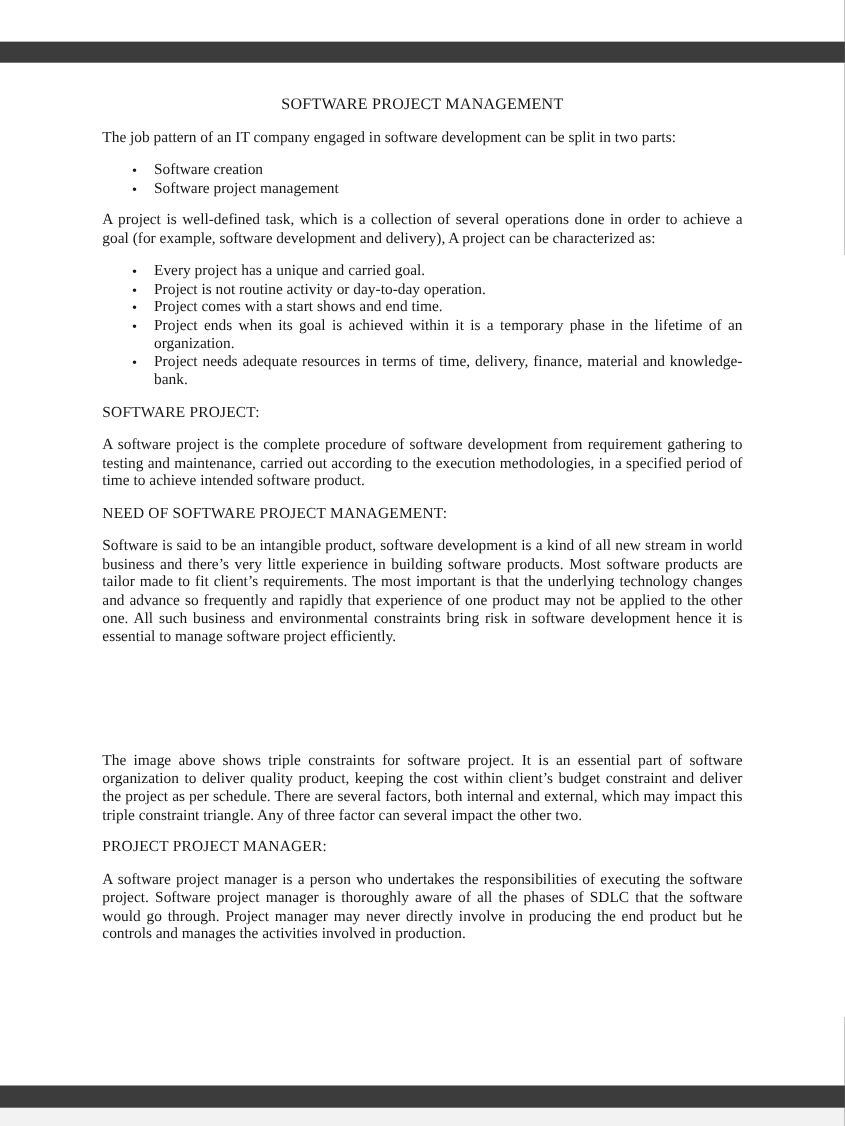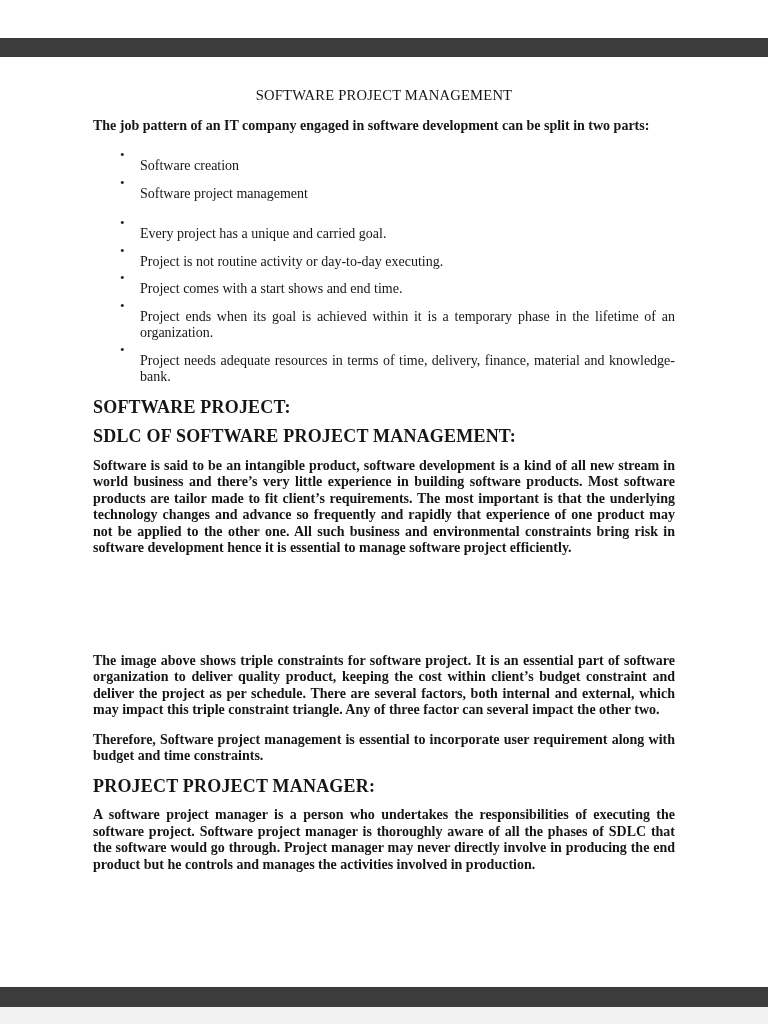--- a/index.html
+++ b/index.html
@@ -29,45 +29,43 @@
   }
   .doc-title{
     font-size:14.6px;font-weight:normal;
     text-align:center;
     margin-bottom:14px;
     letter-spacing:0.2px;
   }
   .para{
     text-align:justify;
     margin-bottom:13px;
-    font-weight:bold;
   }
   .section-heading{
-    font-size:18px;font-weight:bold;
+    font-size:14px;font-weight:normal;
     margin-bottom:13px;
     letter-spacing:0.2px;
   }
   ul.bullets{
     list-style:none;
     margin-bottom:13px;
   }
   ul.bullets li{
     display:flex;
     align-items:flex-start;
   }
   ul.bullets .bullet{
     flex:none;
     width:20px;
     margin-left:27px;
     font-size:13px;
   }
   ul.bullets .li-text{
     flex:1;
     text-align:justify;
-    margin-top:11px;
   }
   .figure-area{
     height:70px;
     margin-bottom:13px;
   }
 </style>
 </head>
 <body>
 
 <div class="viewer">
@@ -85,56 +83,57 @@
       <li>
         <span class="bullet">•</span>
         <span class="li-text">Software creation</span>
       </li>
       <li>
         <span class="bullet">•</span>
         <span class="li-text">Software project management</span>
       </li>
     </ul>
 
+    <p class="para">A project is well-defined task, which is a collection of several operations done in order to achieve a goal (for example, software development and delivery), A project can be characterized as:</p>
 
     <ul class="bullets">
       <li>
         <span class="bullet">•</span>
         <span class="li-text">Every project has a unique and carried goal.</span>
       </li>
       <li>
         <span class="bullet">•</span>
-        <span class="li-text">Project is not routine activity or day-to-day executing.</span>
+        <span class="li-text">Project is not routine activity or day-to-day operation.</span>
       </li>
       <li>
         <span class="bullet">•</span>
         <span class="li-text">Project comes with a start shows and end time.</span>
       </li>
       <li>
         <span class="bullet">•</span>
         <span class="li-text">Project ends when its goal is achieved within it is a temporary phase in the lifetime of an organization.</span>
       </li>
       <li>
         <span class="bullet">•</span>
         <span class="li-text">Project needs adequate resources in terms of time, delivery, finance, material and knowledge-bank.</span>
       </li>
     </ul>
 
     <h2 class="section-heading">SOFTWARE PROJECT:</h2>
 
+    <p class="para">A software project is the complete procedure of software development from requirement gathering to testing and maintenance, carried out according to the execution methodologies, in a specified period of time to achieve intended software product.</p>
 
-    <h2 class="section-heading">SDLC OF SOFTWARE PROJECT MANAGEMENT:</h2>
+    <h2 class="section-heading">NEED OF SOFTWARE PROJECT MANAGEMENT:</h2>
 
     <p class="para">Software is said to be an intangible product, software development is a kind of all new stream in world business and there’s very little experience in building software products. Most software products are tailor made to fit client’s requirements. The most important is that the underlying technology changes and advance so frequently and rapidly that experience of one product may not be applied to the other one. All such business and environmental constraints bring risk in software development hence it is essential to manage software project efficiently.</p>
 
     <div class="figure-area"></div>
 
     <p class="para">The image above shows triple constraints for software project. It is an essential part of software organization to deliver quality product, keeping the cost within client’s budget constraint and deliver the project as per schedule. There are several factors, both internal and external, which may impact this triple constraint triangle. Any of three factor can several impact the other two.</p>
 
-    <p class="para">Therefore, Software project management is essential to incorporate user requirement along with budget and time constraints.</p>
 
     <h2 class="section-heading">PROJECT PROJECT MANAGER:</h2>
 
     <p class="para">A software project manager is a person who undertakes the responsibilities of executing the software project. Software project manager is thoroughly aware of all the phases of SDLC that the software would go through. Project manager may never directly involve in producing the end product but he controls and manages the activities involved in production.</p>
 
   </div>
 
   <div class="page-gap bottom"></div>
   <div class="next-page"></div>
 

